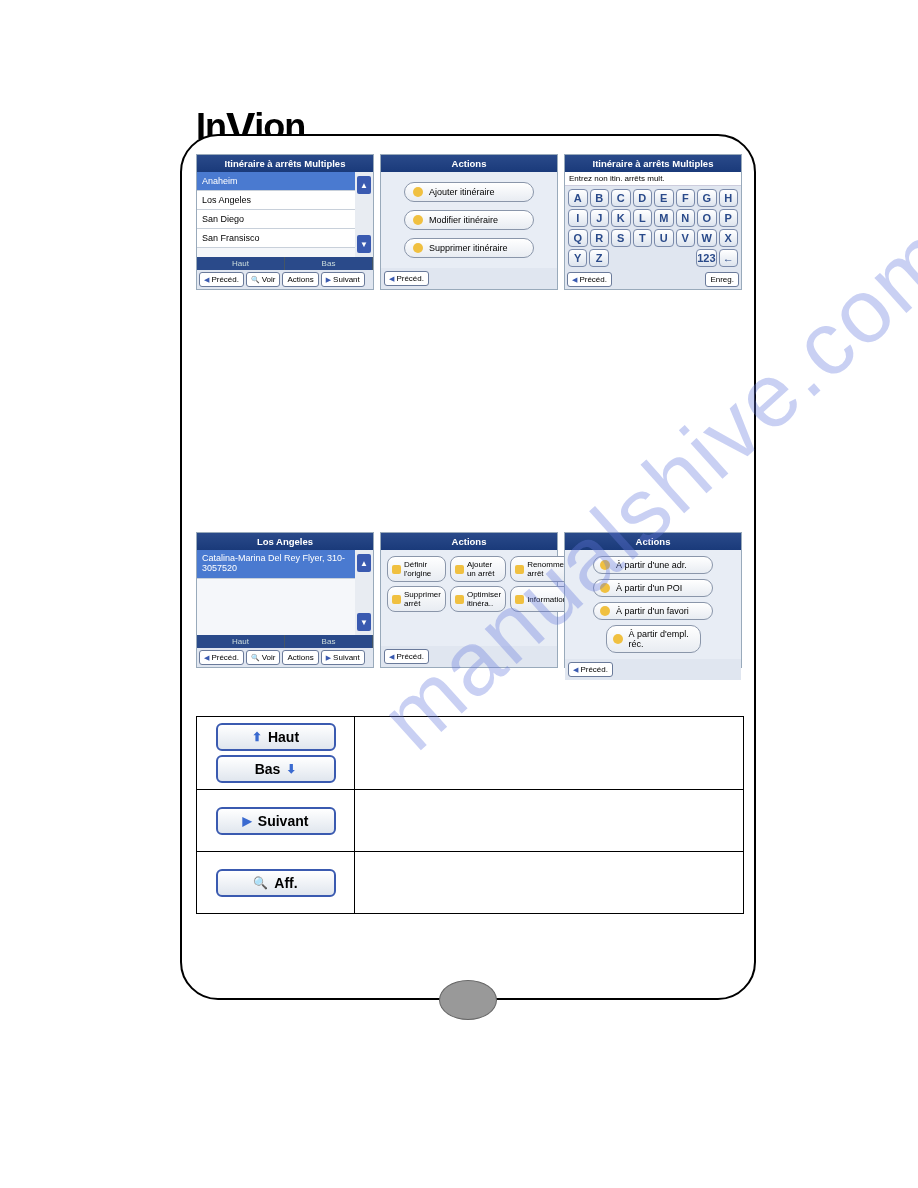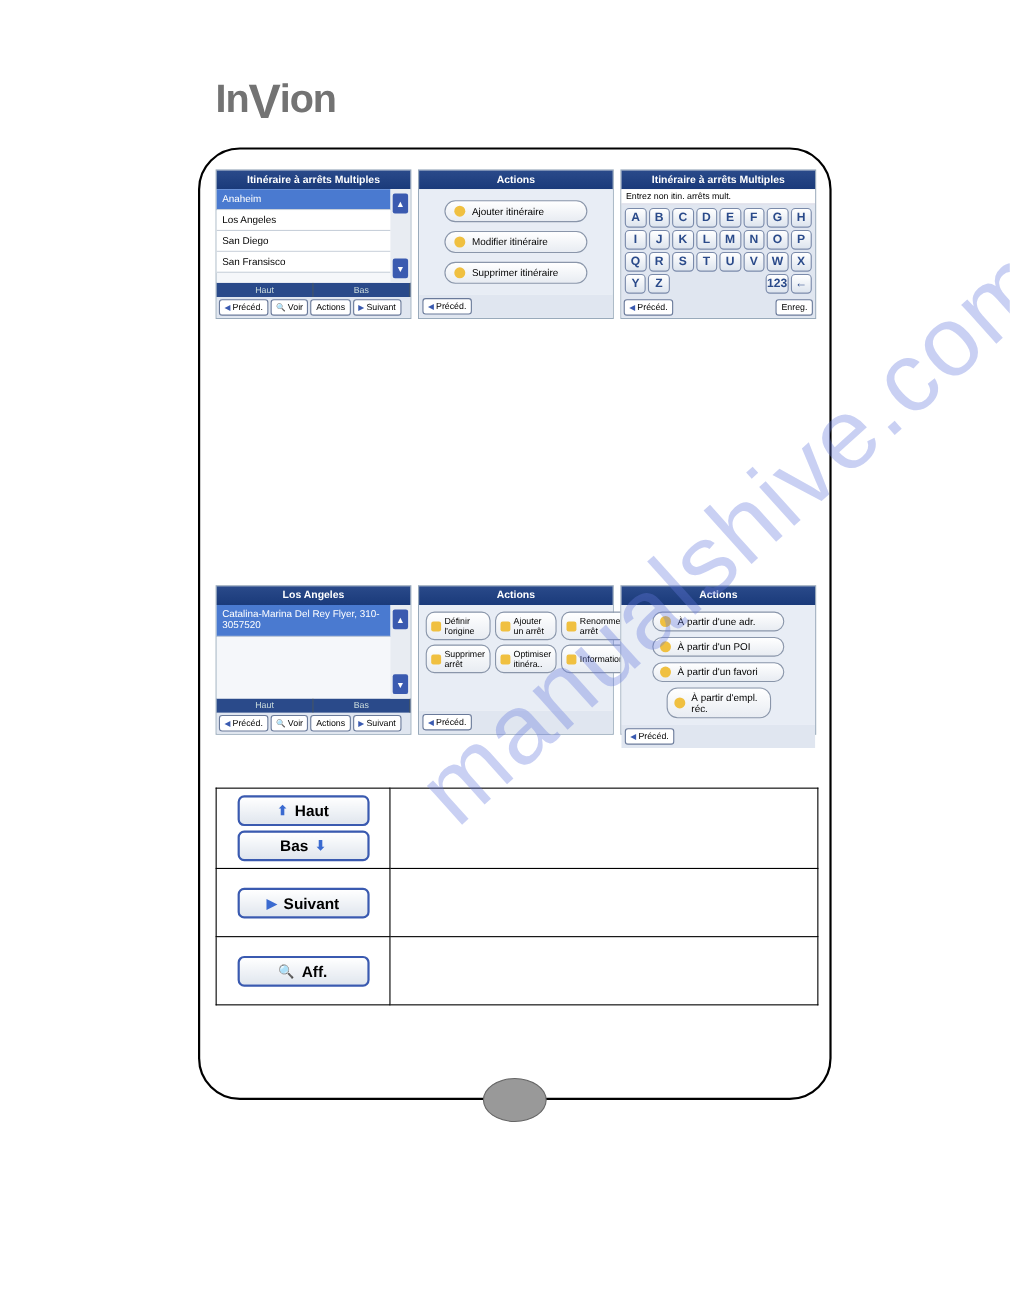--- a/index.html
+++ b/index.html
@@ -5,25 +5,25 @@
   * { box-sizing: border-box; margin: 0; padding: 0; }
   body {
     background: #fff;
     font-family: Arial, Helvetica, sans-serif;
     width: 918px;
     height: 1188px;
     position: relative;
   }
   .logo {
     position: absolute;
-    top: 68px;
+    top: 104px;
     left: 196px;
     font-size: 36px;
     font-weight: 900;
-    color: #737373;
+    color: #000000;
     letter-spacing: -1px;
   }
   .logo .v { font-size: 44px; vertical-align: -5px; }
   .device-frame {
     position: absolute;
     top: 134px;
     left: 180px;
     width: 576px;
     height: 866px;
     border: 2.5px solid #000;

